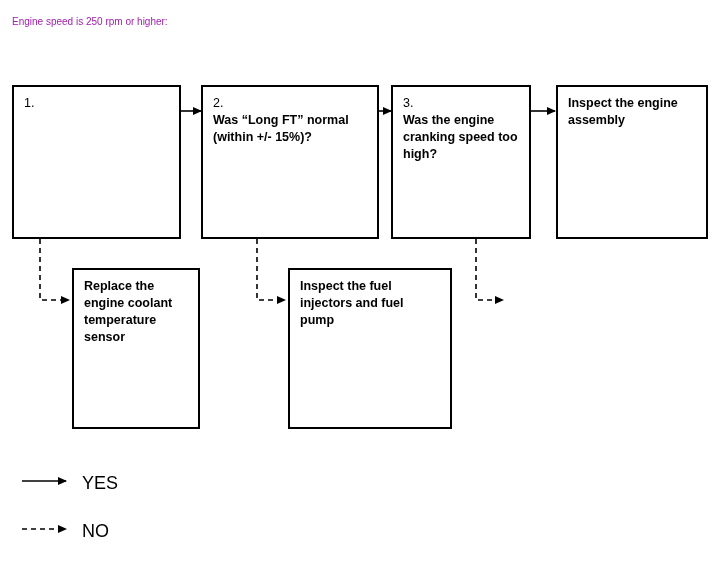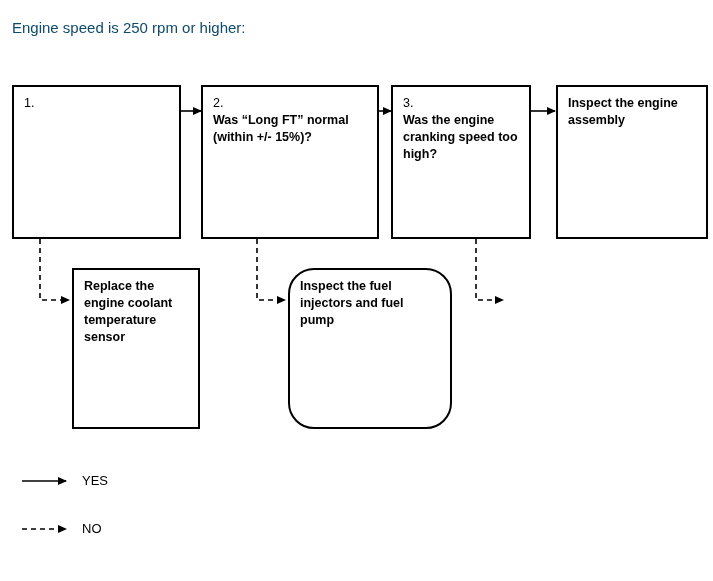--- a/index.html
+++ b/index.html
@@ -14,24 +14,24 @@
   #page {
     position: relative;
     width: 713px;
     height: 581px;
     overflow: hidden;
     background: #ffffff;
   }
   .caption {
     position: absolute;
     left: 12px;
-    top: 20px;
-    font-size: 15px;
+    top: 14px;
+    font-size: 10px;
     line-height: 16px;
-    color: #0c4a6e;
+    color: #a21caf;
     white-space: nowrap;
   }
   .node {
     position: absolute;
     box-sizing: border-box;
     border: 2px solid #000000;
     background: #ffffff;
     padding: 8px 10px 6px 10px;
     font-size: 12.5px;
     line-height: 17px;
@@ -48,21 +48,21 @@
   #wires {
     position: absolute;
     left: 0;
     top: 0;
     width: 713px;
     height: 581px;
     pointer-events: none;
   }
   .legend-label {
     position: absolute;
-    font-size: 13px;
+    font-size: 18px;
   }
 </style>
 </head>
 <body>
 
 <div id="page">
 
   <div class="caption">Engine speed is 250 rpm or higher:</div>
 
   <svg id="wires" viewBox="0 0 713 581" width="713" height="581">
@@ -103,21 +103,21 @@
   </div>
 
   <div class="node" style="left:556px; top:85px; width:152px; height:154px;">
     <span class="txt">Inspect the engine assembly</span>
   </div>
 
   <div class="node" style="left:72px; top:268px; width:128px; height:161px;">
     <span class="txt">Replace the engine coolant temperature sensor</span>
   </div>
 
-  <div class="node" style="left:288px; top:268px; width:164px; height:161px;border-radius:26px;">
+  <div class="node" style="left:288px; top:268px; width:164px; height:161px;">
     <span class="txt">Inspect the fuel injectors and fuel pump</span>
   </div>
 
 
   <div class="legend-label" style="left:82px; top:473px;">YES</div>
   <div class="legend-label" style="left:82px; top:521px;">NO</div>
 
 </div>
 
 </body></html>

